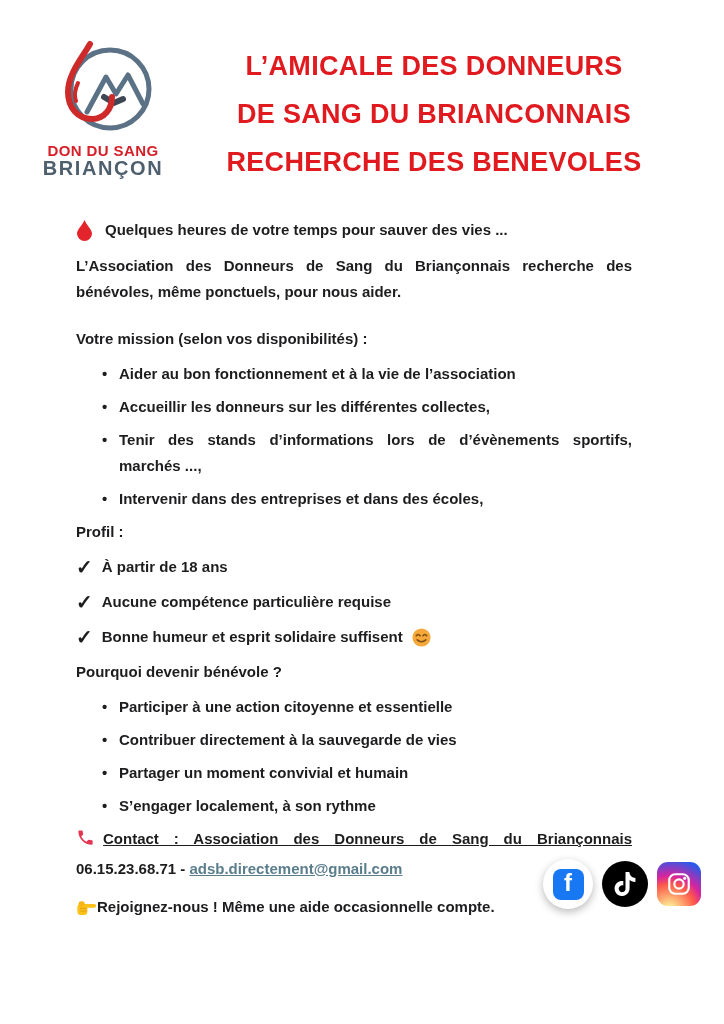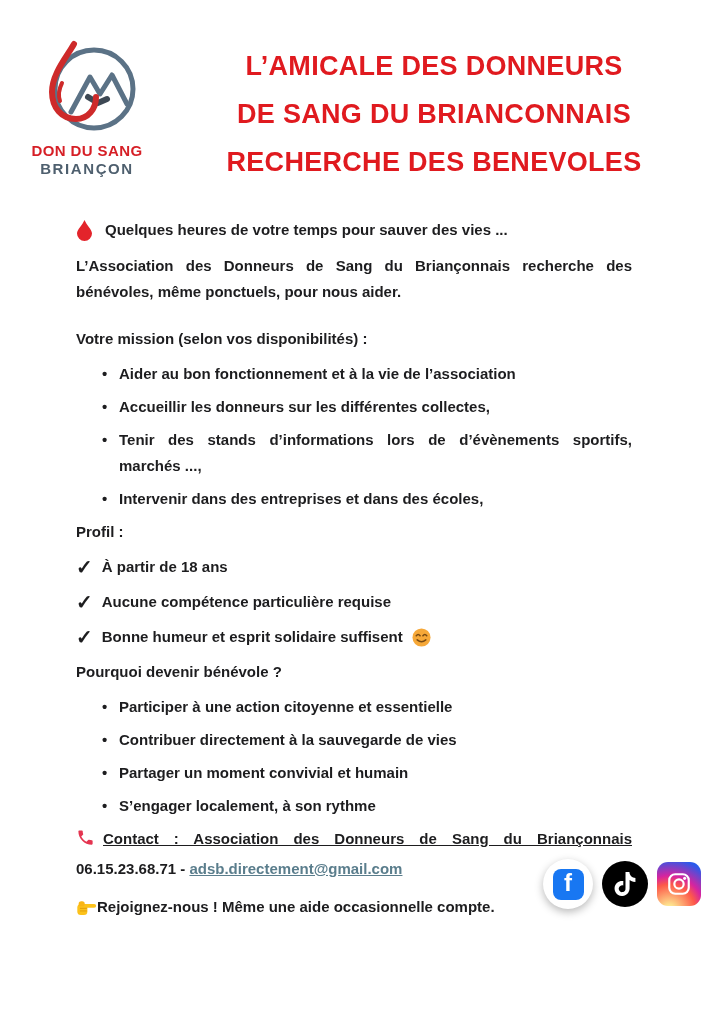--- a/index.html
+++ b/index.html
@@ -2,24 +2,24 @@
 <html><head>
 <meta charset="utf-8">
 <style>
   html,body { margin:0; padding:0; background:#ffffff; }
   #page {
     position:relative; width:724px; height:1024px; background:#ffffff;
     font-family:"Liberation Sans", sans-serif; font-weight:700; color:#1d1d1f;
     overflow:hidden;
   }
   
-  .logo-block { position:absolute; left:20px; top:38px; width:134px; text-align:center; }
+  .logo-block { position:absolute; left:36px; top:38px; width:134px; text-align:center; }
   .logo-mark { display:block; margin:0 auto 2px; }
   .logo-name { color:#d61f26; font-size:15px; line-height:17px; letter-spacing:.4px; }
-  .logo-city { color:#4e5f6e; font-size:15px; line-height:19px; letter-spacing:1.6px; }
+  .logo-city { color:#4e5f6e; font-size:20px; line-height:19px; letter-spacing:1.6px; }
   .title-block {
     position:absolute; left:186px; top:42px; width:496px; text-align:center;
     color:#e01a1f; font-size:27px; line-height:48px; letter-spacing:.3px;
   }
   
   .content { position:absolute; left:76px; top:217px; width:556px; font-size:15px; line-height:26px; }
   .hook { display:flex; align-items:center; gap:12px; margin:0 0 10px; }
   .para { text-align:justify; margin:0 0 21px; }
   .h    { margin:3px 0 9px; }
   ul.blist { list-style:none; margin:0 0 3px; padding:0 0 0 26px; }

